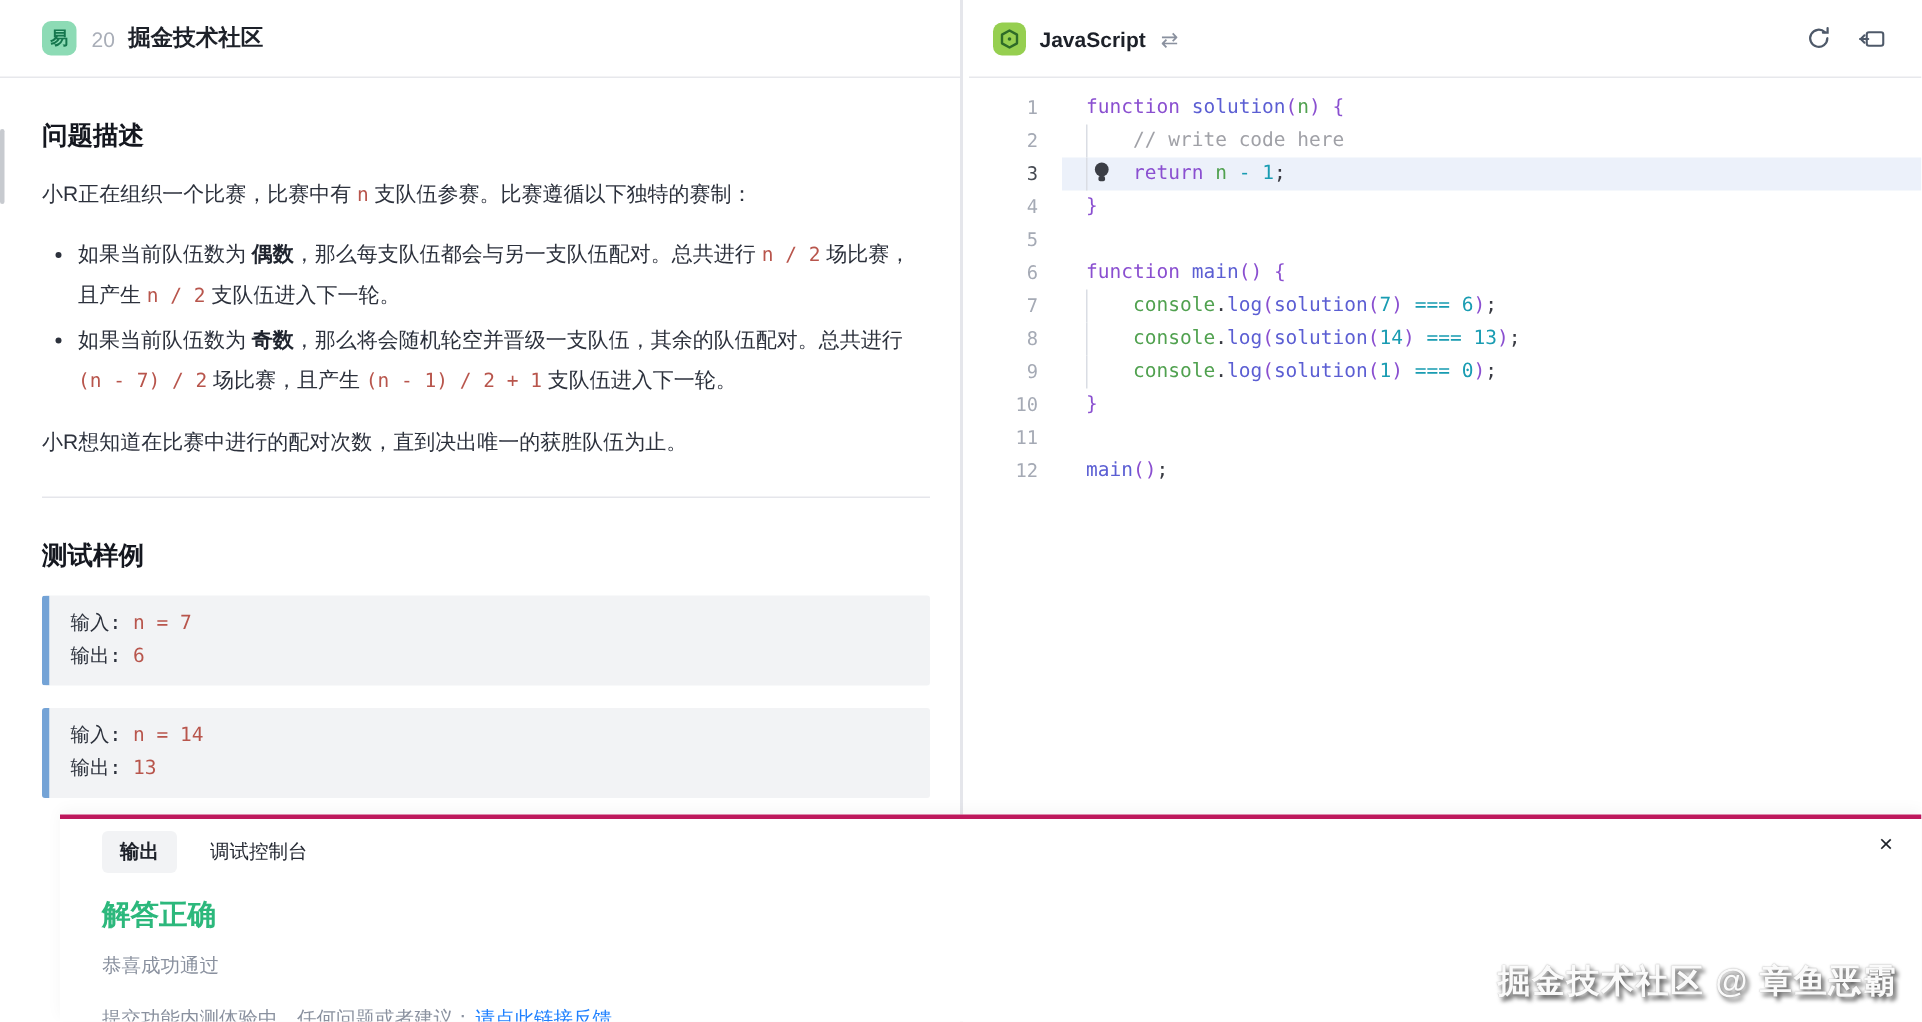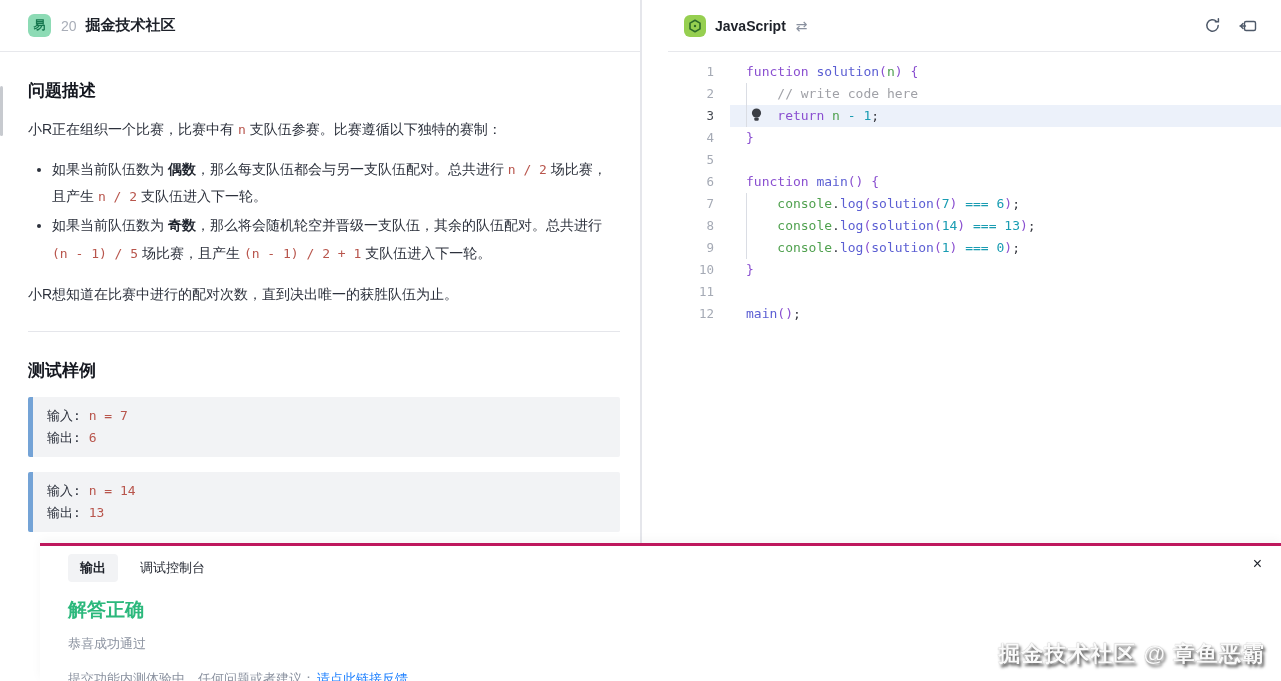--- a/index.html
+++ b/index.html
@@ -5,21 +5,21 @@
   * { margin:0; padding:0; box-sizing:border-box; }
   html,body { width:1281px; height:681px; overflow:hidden; }
   body {
     font-family:"Liberation Sans", sans-serif;
     background:#ffffff; color:#252933; position:relative;
   }
 
   
   .left-panel { position:absolute; left:0; top:0; width:642px; height:681px;
     border-right:2px solid #e5e6eb; background:#fff; }
-  .right-panel { position:absolute; left:668px; top:0; right:0; height:627px; background:#fff; }
+  .right-panel { position:absolute; left:646px; top:0; right:0; height:627px; background:#fff; }
 
   .panel-header { height:52px; border-bottom:1px solid #e7e8ec; display:flex; align-items:center; background:#fff; }
   .left-panel .panel-header { padding:0 20px 0 28px; }
   .right-panel .panel-header { padding:0 24px 0 16px; }
 
   .diff-badge { width:23px; height:23px; border-radius:6px; background:#8ddbb5; color:#15774e;
     font-size:12px; font-weight:bold; display:flex; align-items:center; justify-content:center; flex:none; }
   .prob-num { color:#a9aeb8; font-size:14px; margin:0 9px 0 10px; }
   .prob-title { color:#1d2129; font-size:15px; font-weight:700; }
 
@@ -89,21 +89,21 @@
     <span class="diff-badge">易</span>
     <span class="prob-num">20</span>
     <span class="prob-title">掘金技术社区</span>
   </div>
 
   <div class="problem-body">
     <div class="section-heading">问题描述</div>
     <p class="para"><span>小R正在组织一个比赛，比赛中有 </span><code class="seg-code">n</code><span> 支队伍参赛。比赛遵循以下独特的赛制：</span></p>
     <ul class="rules-list">
       <li><span>如果当前队伍数为 </span><strong class="seg-bold">偶数</strong><span>，那么每支队伍都会与另一支队伍配对。总共进行 </span><code class="seg-code">n / 2</code><span> 场比赛，且产生 </span><code class="seg-code">n / 2</code><span> 支队伍进入下一轮。</span></li>
-      <li><span>如果当前队伍数为 </span><strong class="seg-bold">奇数</strong><span>，那么将会随机轮空并晋级一支队伍，其余的队伍配对。总共进行 </span><code class="seg-code">(n - 1) / 5</code><span> 场比赛，且产生 </span><code class="seg-code">(n - 1) / 2 + 1</code><span> 支队伍进入下一轮。</span></li>
+      <li><span>如果当前队伍数为 </span><strong class="seg-bold">奇数</strong><span>，那么将会随机轮空并晋级一支队伍，其余的队伍配对。总共进行 </span><code class="seg-code">(n - 7) / 2</code><span> 场比赛，且产生 </span><code class="seg-code">(n - 1) / 2 + 1</code><span> 支队伍进入下一轮。</span></li>
     </ul>
     <p class="para">小R想知道在比赛中进行的配对次数，直到决出唯一的获胜队伍为止。</p>
     <hr class="divider">
     <div class="section-heading">测试样例</div>
 
     <div class="sample-block">
       <div><span>输入:</span> <span class="sample-val">n = 7</span></div>
       <div><span>输出:</span> <span class="sample-val">6</span></div>
     </div>
 

